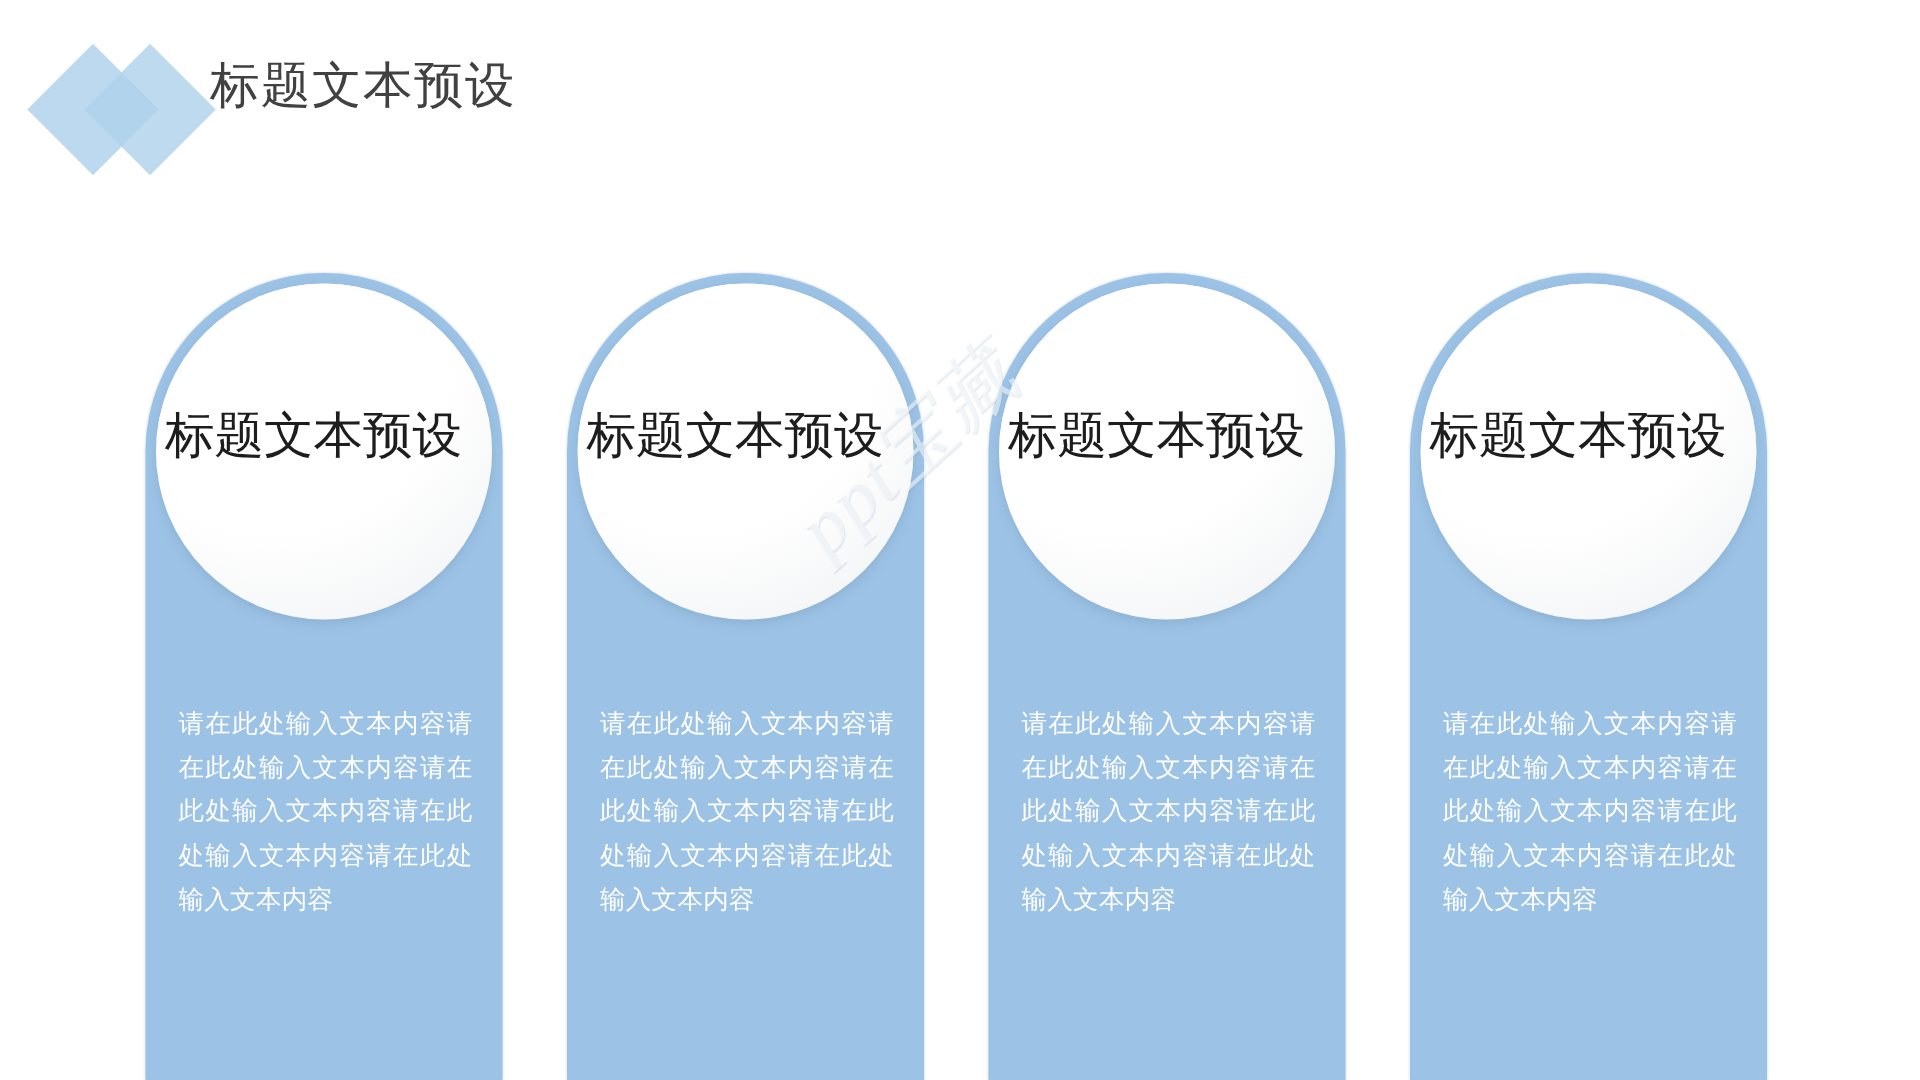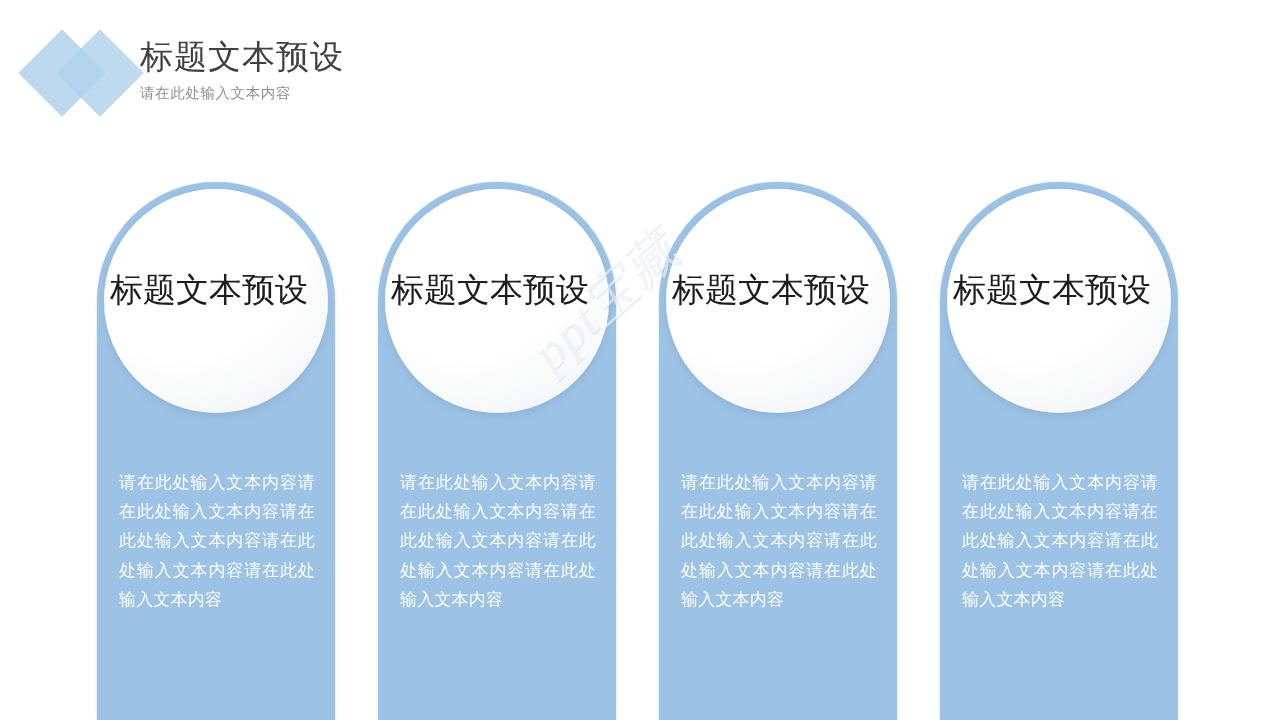--- a/index.html
+++ b/index.html
@@ -173,21 +173,20 @@
 
   <div id="header">
 
     <div id="logo-mark">
       <div class="diamond diamond-back"></div>
       <div class="diamond diamond-front"></div>
     </div>
 
     <div id="header-text">
       <div id="header-title">标题文本预设</div>
-      <div id="header-subtitle">请在此处输入文本内容</div>
     </div>
 
   </div>
 
   <div id="cards">
 
     <div class="card card-0">
       <div class="card-circle"></div>
       <div class="card-title">标题文本预设</div>
       <div class="card-body">请在此处输入文本内容请在此处输入文本内容请在此处输入文本内容请在此处输入文本内容请在此处输入文本内容</div>

